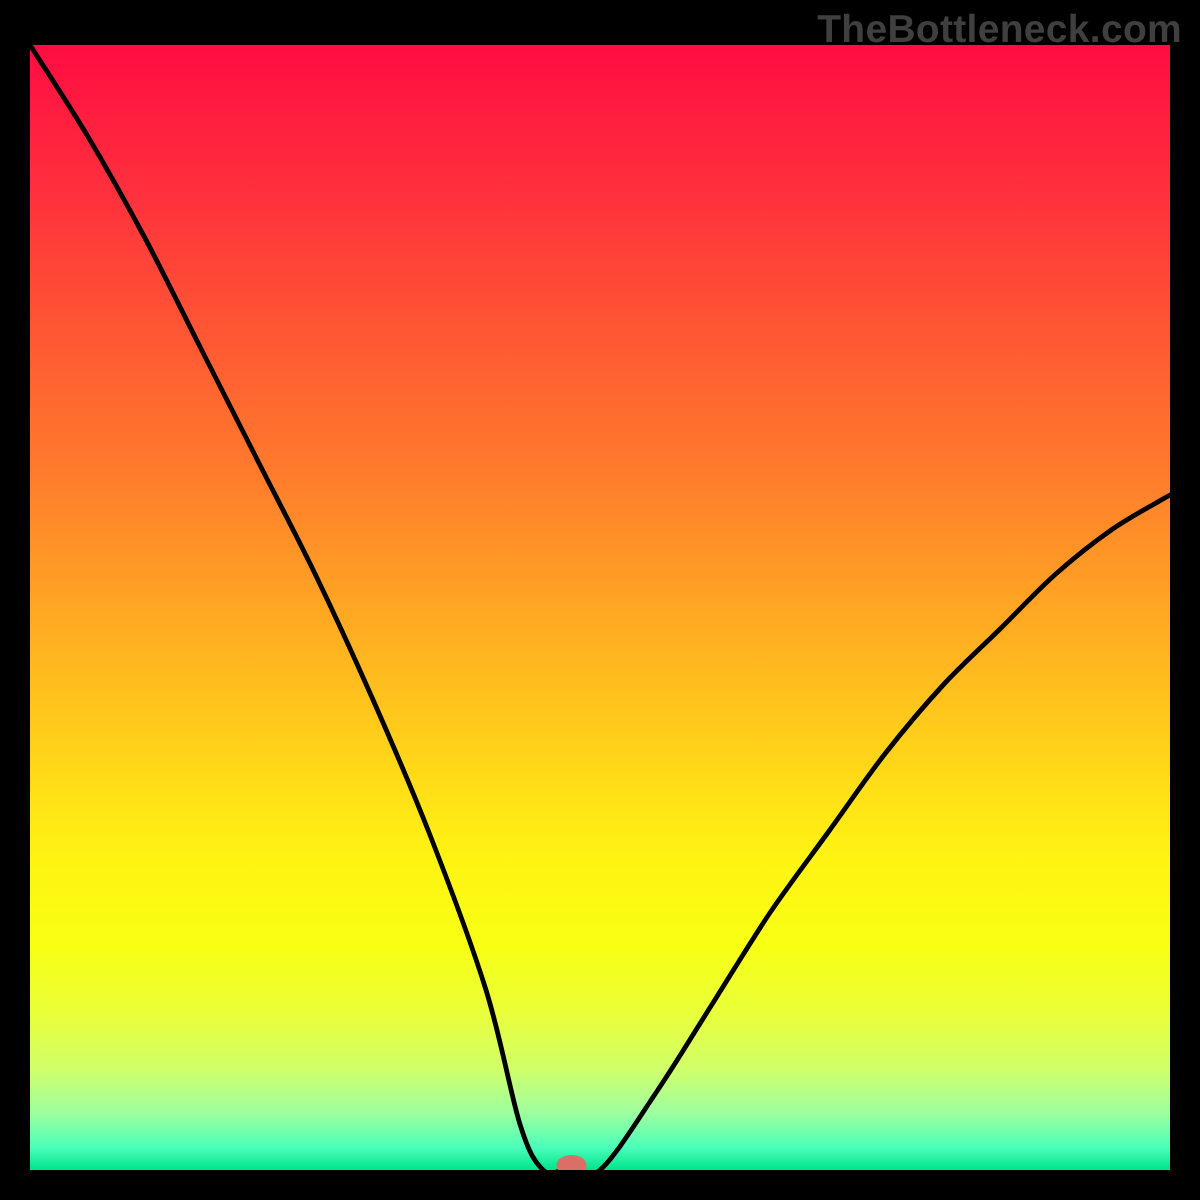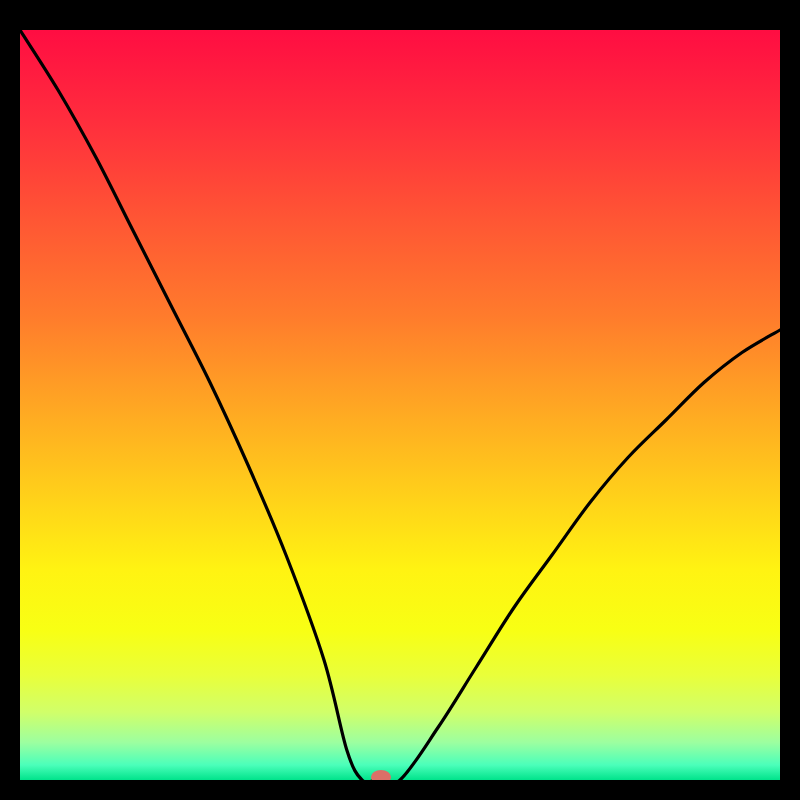--- a/index.html
+++ b/index.html
@@ -39,20 +39,21 @@
     left: 0;
     top: 0;
     width: 760px;
     height: 750px;
   }
 </style>
 </head>
 <body>
 
 <div class="frame">
+  <div class="watermark">TheBottleneck.com</div>
 
   <div class="plot-area">
     <svg class="svg-area" viewBox="0 0 760 750" preserveAspectRatio="none">
       <defs>
         <linearGradient id="bg-grad" x1="0" y1="0" x2="0" y2="1">
             <stop offset="0.00%" stop-color="#ff0d42"></stop>
             <stop offset="12.00%" stop-color="#ff2d3d"></stop>
             <stop offset="25.00%" stop-color="#ff5534"></stop>
             <stop offset="38.00%" stop-color="#ff7b2c"></stop>
             <stop offset="50.00%" stop-color="#ffa623"></stop>

